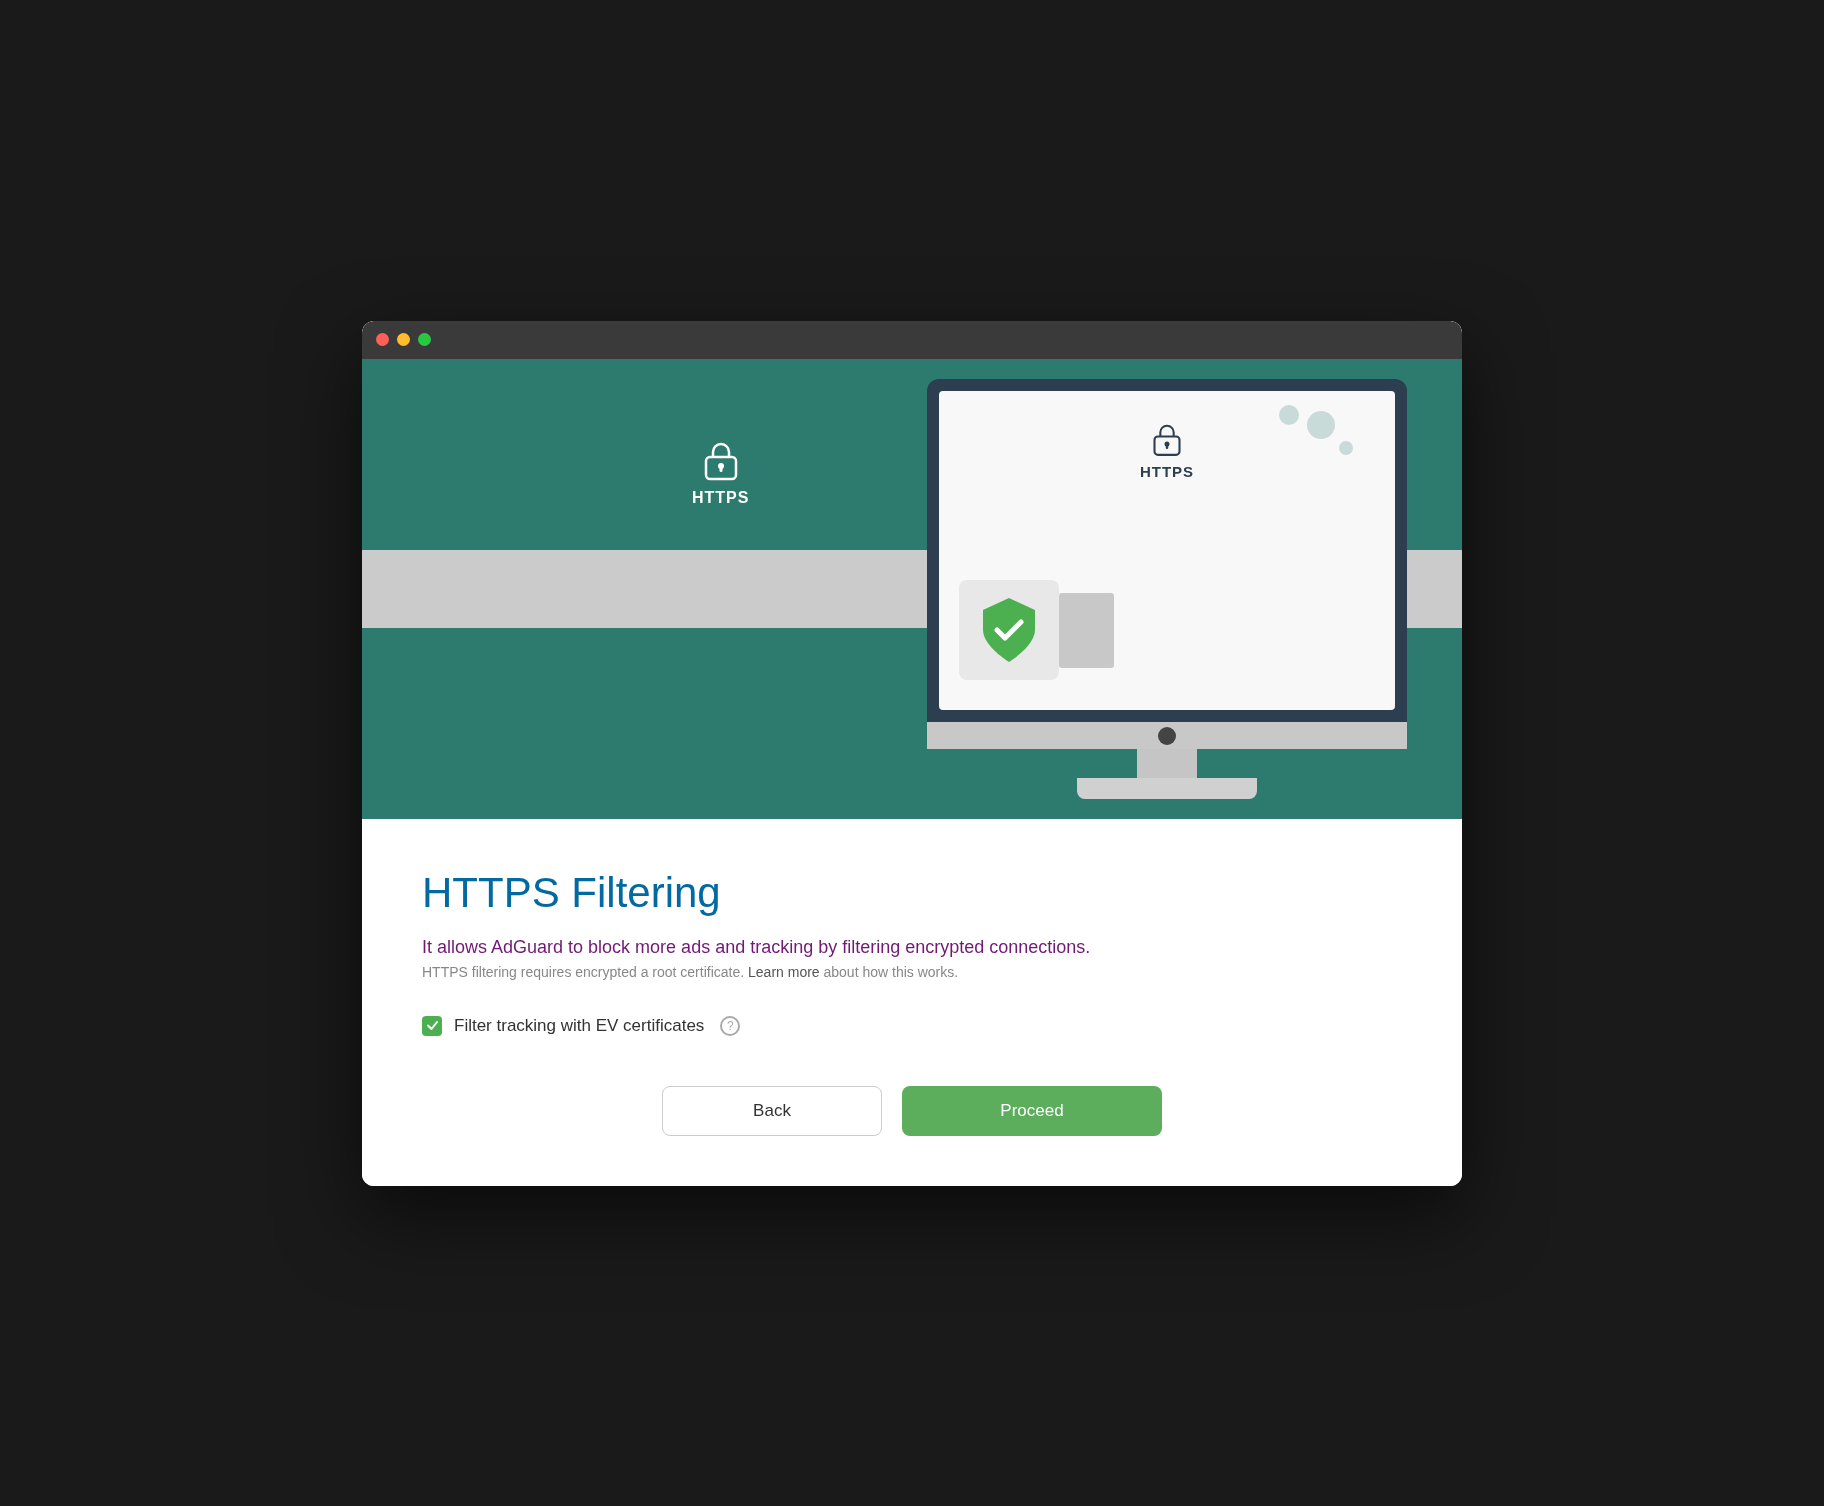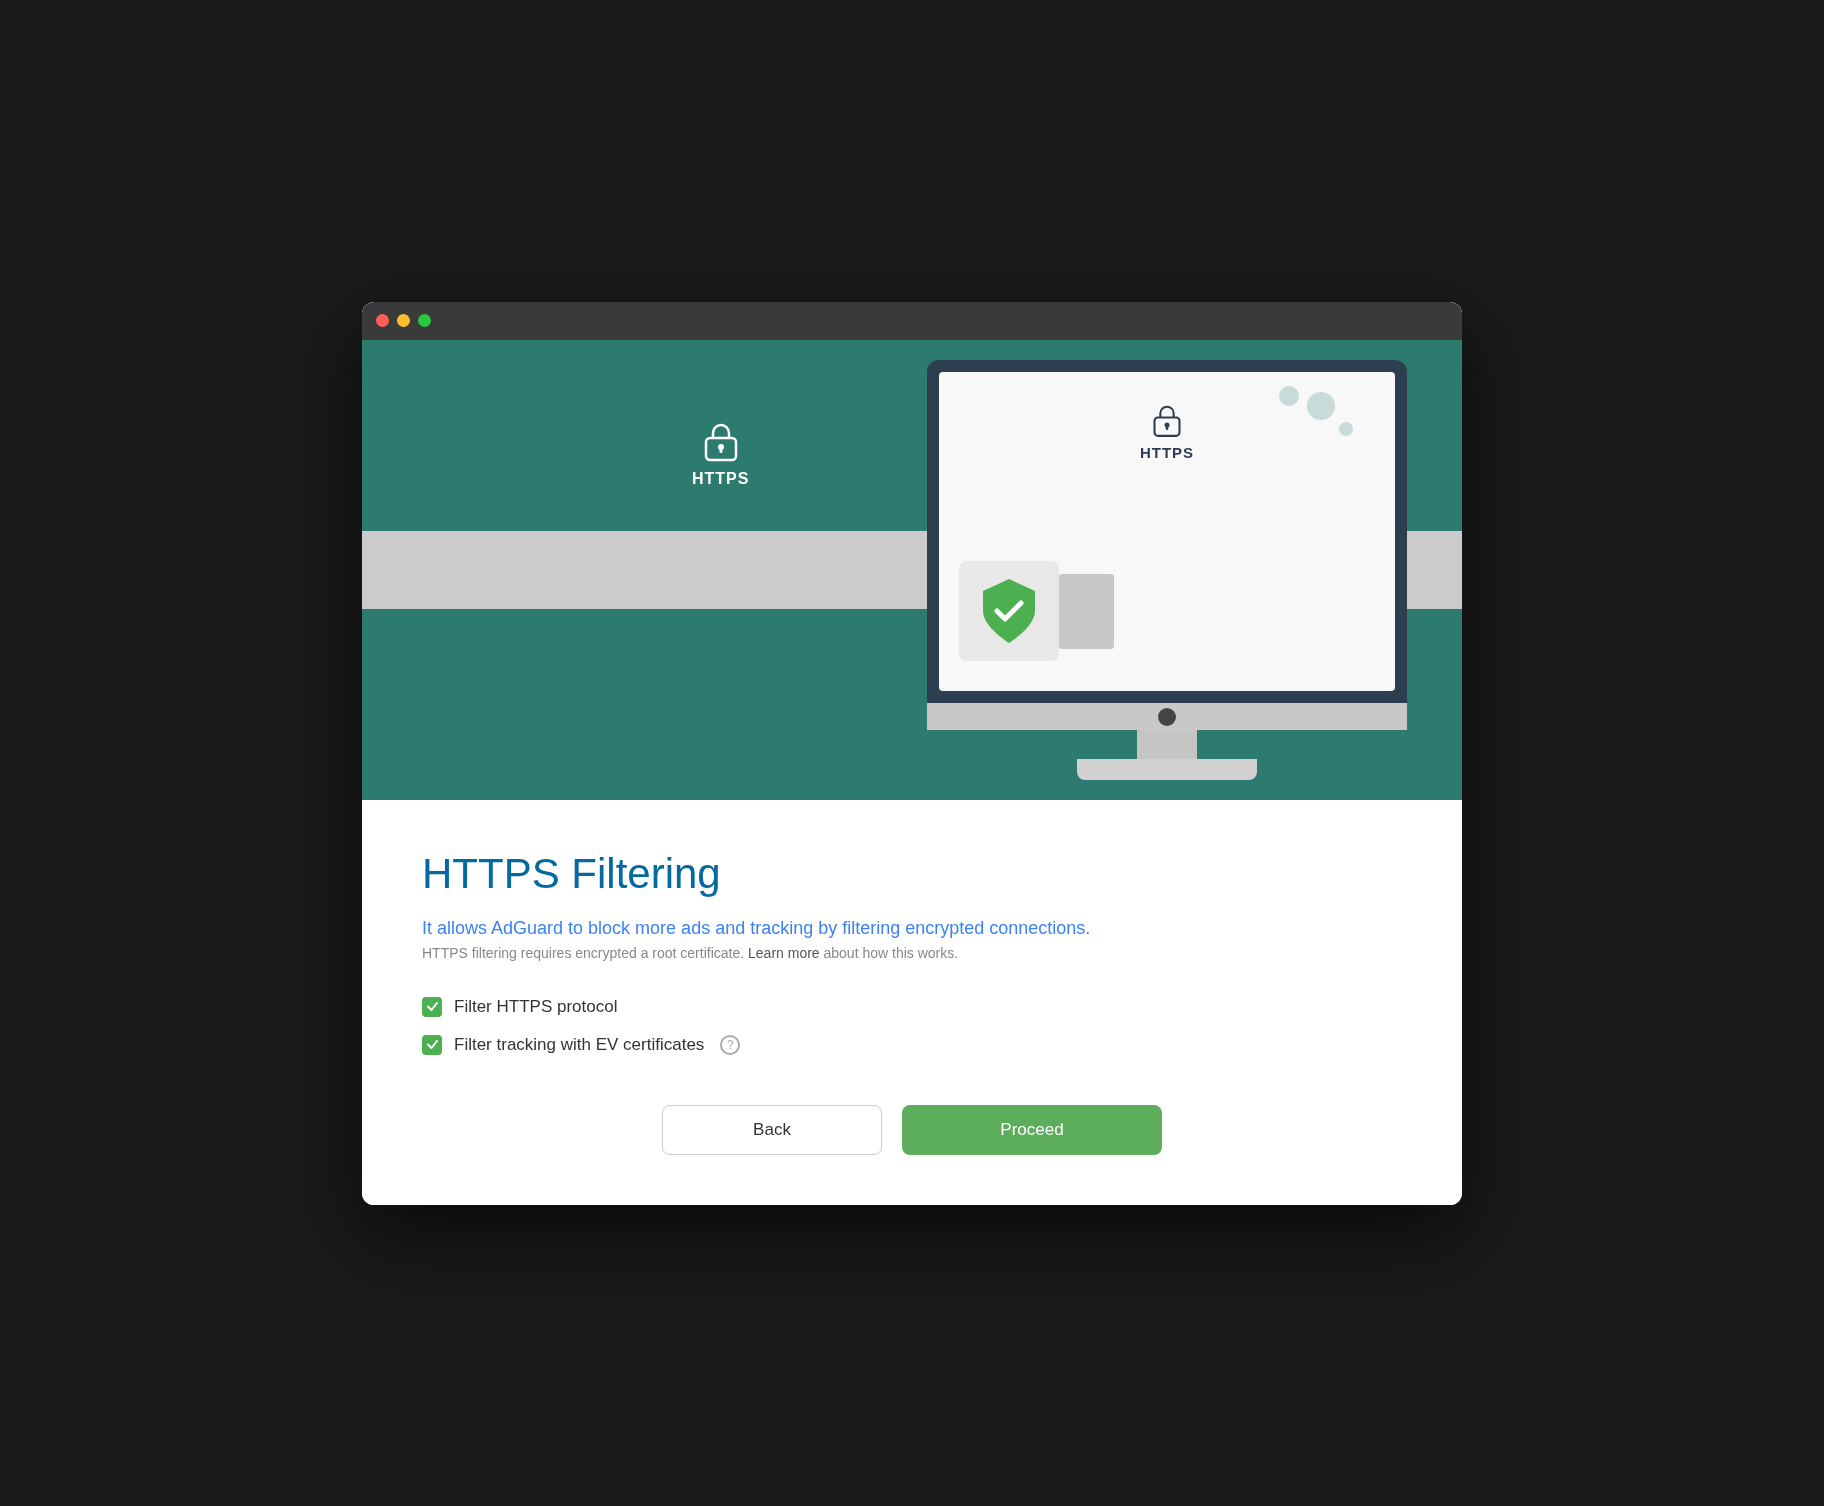--- a/index.html
+++ b/index.html
@@ -220,21 +220,21 @@
       padding: 50px 60px 50px 60px;
     }
     .page-title {
       font-size: 42px;
       font-weight: 300;
       color: #0369a1;
       margin-bottom: 20px;
     }
     .description-main {
       font-size: 18px;
-      color: #3b82f6;
+      color: #701a75;
       margin-bottom: 6px;
     }
     .description-sub {
       font-size: 14px;
       color: #888;
       margin-bottom: 36px;
     }
     .learn-more-link {
       color: #555;
       cursor: pointer;
@@ -402,28 +402,20 @@
     <h1 class="page-title">HTTPS Filtering</h1>
 
     <p class="description-main">It allows AdGuard to block more ads and tracking by filtering encrypted connections.</p>
 
     <p class="description-sub">
       <span>HTTPS filtering requires encrypted a root certificate.</span>
       <a class="learn-more-link">Learn more</a>
       <span> about how this works.</span>
     </p>
 
-    <div class="checkbox-row">
-      <div class="checkbox-custom">
-        <svg viewBox="0 0 13 13" fill="none">
-          <path d="M2 6.5L5.5 10L11 3" stroke="white" stroke-width="2" stroke-linecap="round" stroke-linejoin="round"></path>
-        </svg>
-      </div>
-      <span>Filter HTTPS protocol</span>
-    </div>
 
     <div class="checkbox-row">
       <div class="checkbox-custom">
         <svg viewBox="0 0 13 13" fill="none">
           <path d="M2 6.5L5.5 10L11 3" stroke="white" stroke-width="2" stroke-linecap="round" stroke-linejoin="round"></path>
         </svg>
       </div>
       <span>Filter tracking with EV certificates</span>
       <span class="help-icon">?</span>
     </div>

